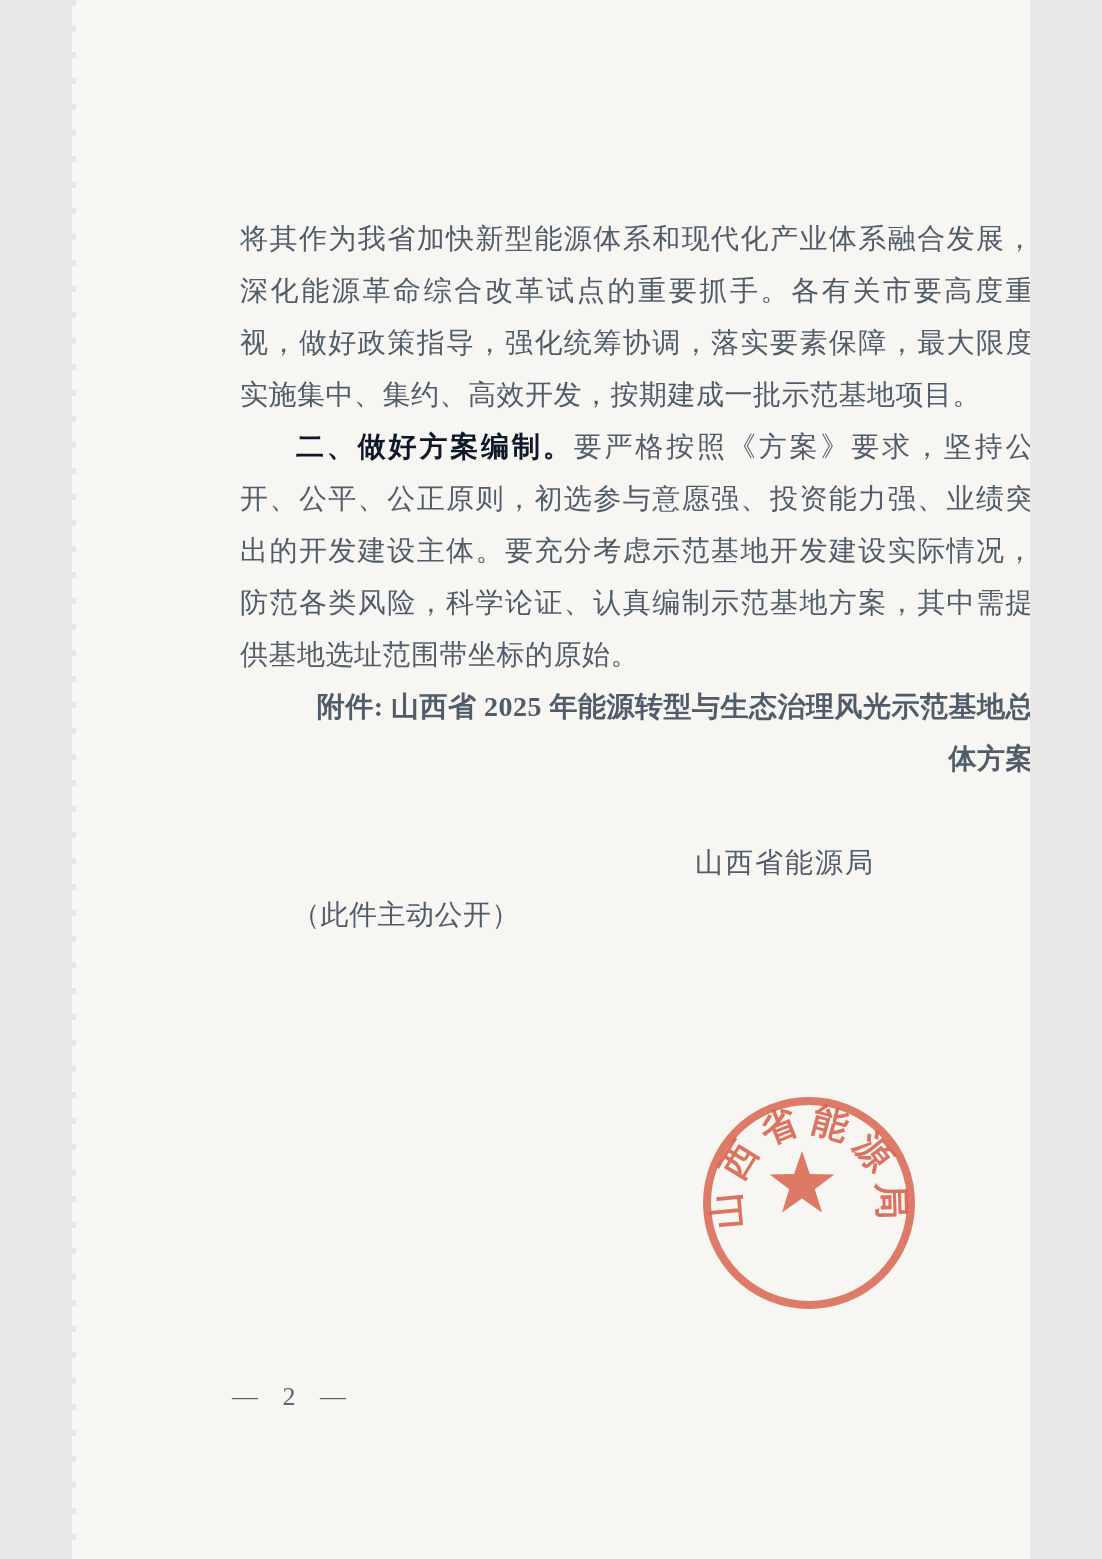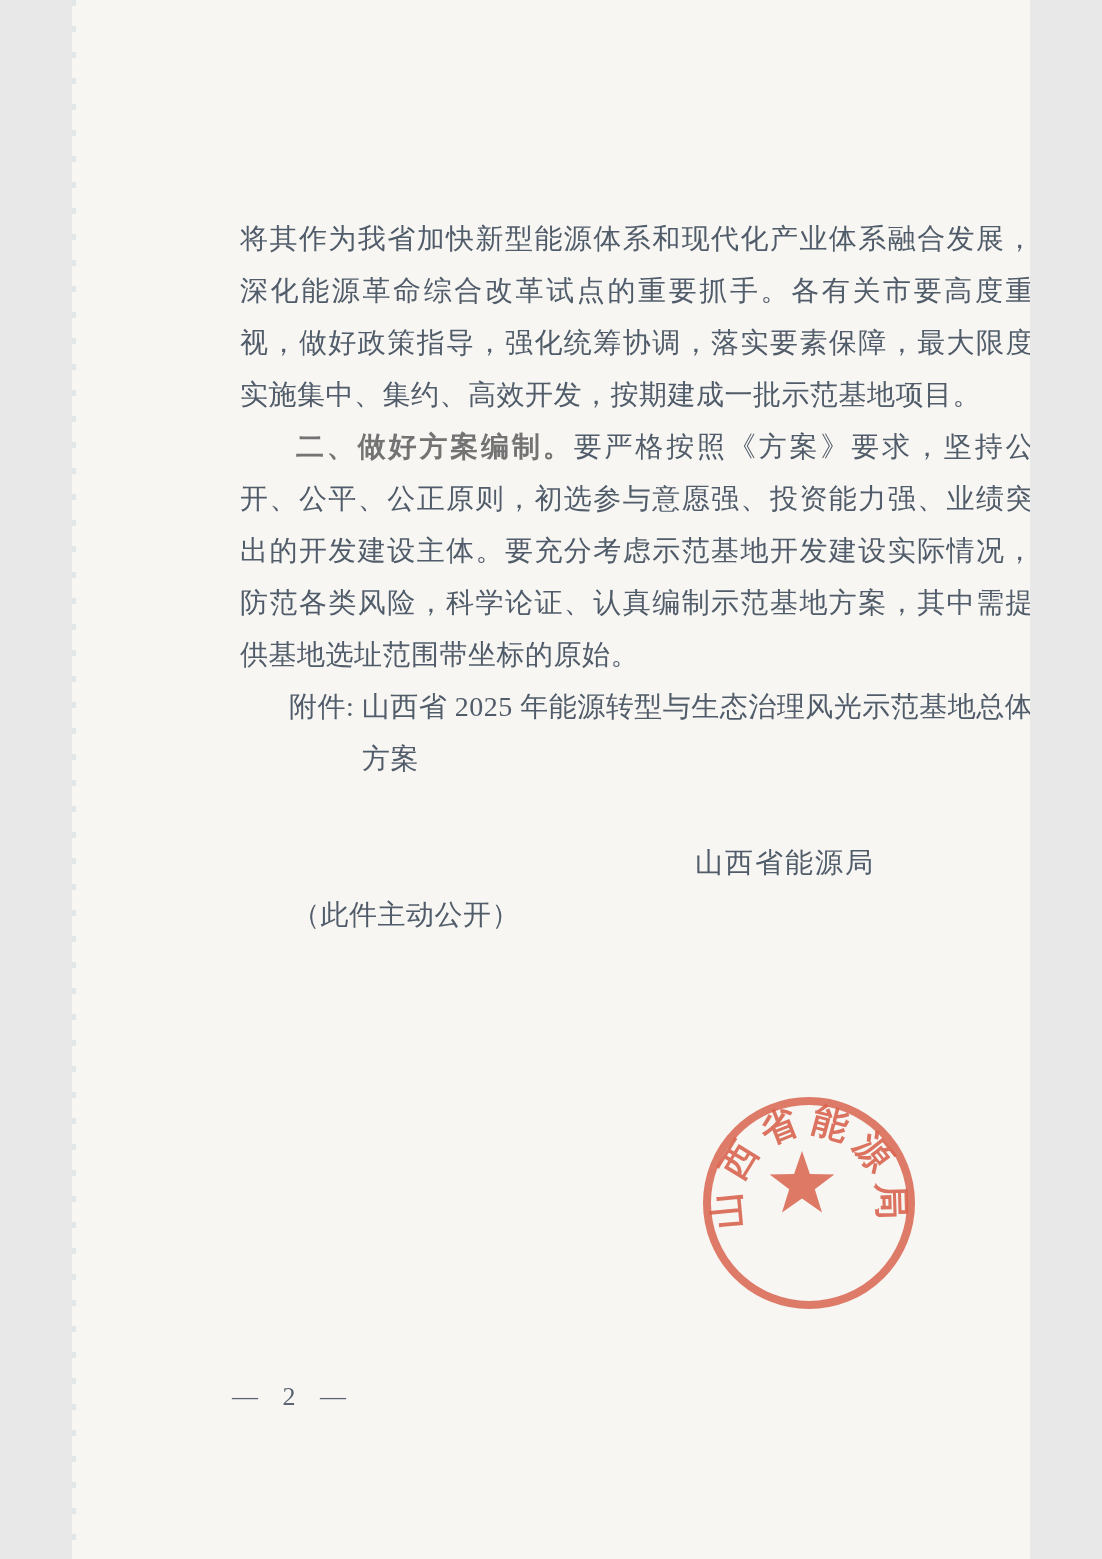--- a/index.html
+++ b/index.html
@@ -39,27 +39,28 @@
     line-height: 52px;
     letter-spacing: 0.5px;
     text-align: justify;
     text-justify: inter-ideograph;
   }
   .content p { margin: 0; }
   .para.indent { text-indent: 2em; }
   .lead {
     font-family: "Liberation Sans", sans-serif;
     font-weight: bold;
-    color: #737373;
+    color: #0f172a;
   }
   .attachment {
     margin-top: 52px;
     padding-left: 122px;
     text-indent: -73px;
-    text-align: left;
+    text-align: right;
+    font-weight: bold;
   }
   .signer {
     margin-top: 52px;
     text-align: right;
     padding-right: 159px;
     letter-spacing: 2px;
   }
   .date {
     text-align: right;
     padding-right: 132px;

